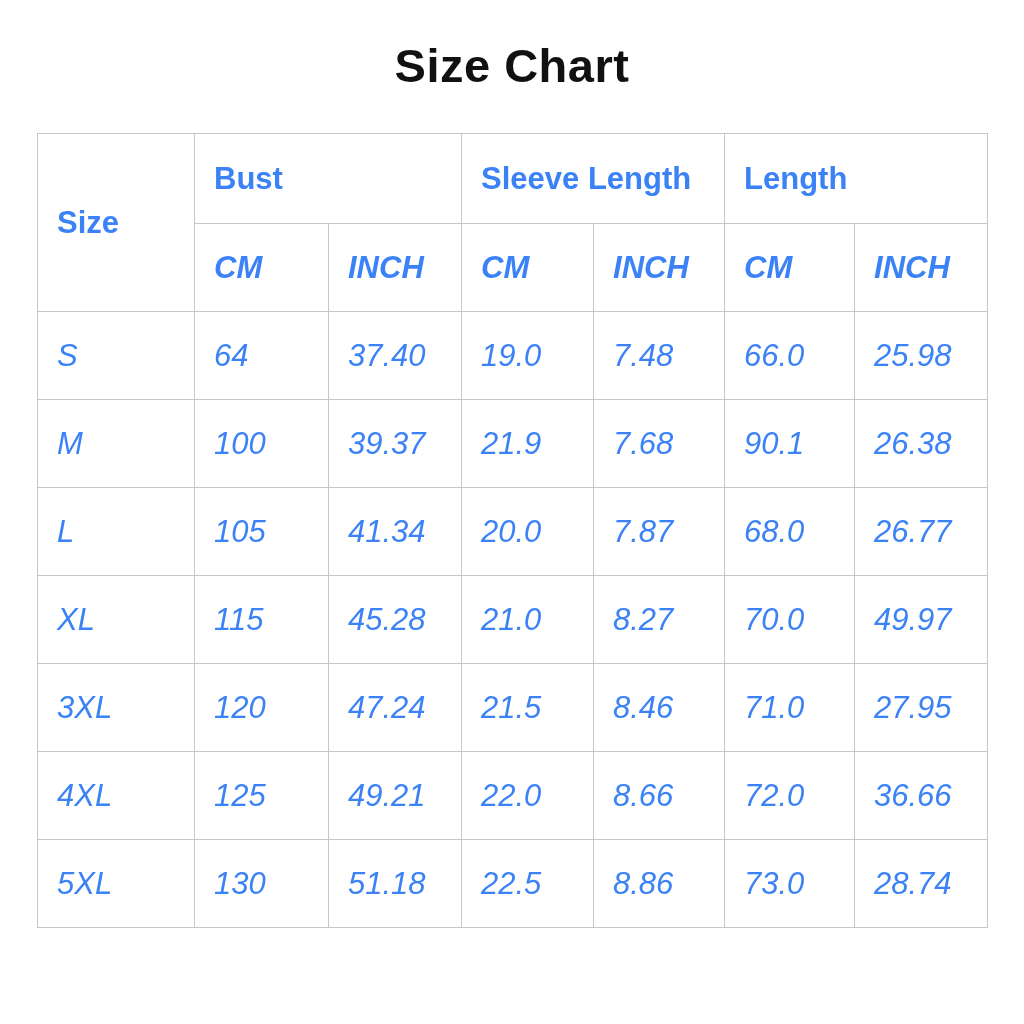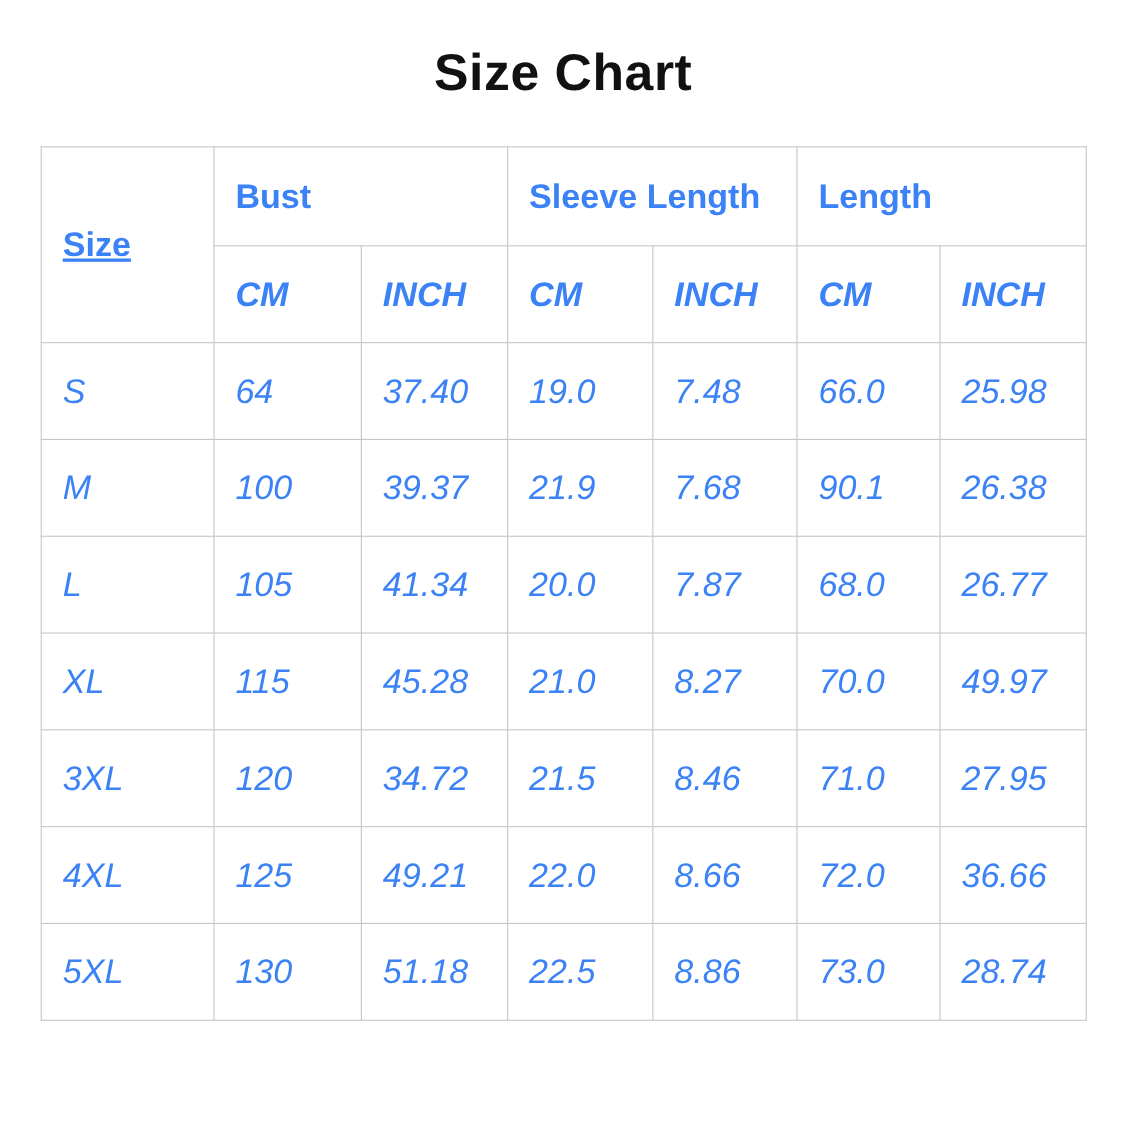--- a/index.html
+++ b/index.html
@@ -59,21 +59,20 @@
   th.group-header {
     font-weight: 600;
   }
   th.unit-header {
     font-weight: 600;
     font-size: 30px;
   }
   th.size-header {
     vertical-align: top;
     font-weight: 600;
-    text-decoration: underline;
   }
   th.size-header .size-label-box {
     height: 89px;
     display: flex;
     align-items: center;
   }
   td.size-cell, td.value-cell {
     font-weight: 400;
   }
 </style>
@@ -145,21 +144,21 @@
         <td class="value-cell">115</td>
         <td class="value-cell">45.28</td>
         <td class="value-cell">21.0</td>
         <td class="value-cell">8.27</td>
         <td class="value-cell">70.0</td>
         <td class="value-cell">49.97</td>
       </tr>
       <tr class="data-row">
         <td class="size-cell">3XL</td>
         <td class="value-cell">120</td>
-        <td class="value-cell">34.72</td>
+        <td class="value-cell">47.24</td>
         <td class="value-cell">21.5</td>
         <td class="value-cell">8.46</td>
         <td class="value-cell">71.0</td>
         <td class="value-cell">27.95</td>
       </tr>
       <tr class="data-row">
         <td class="size-cell">4XL</td>
         <td class="value-cell">125</td>
         <td class="value-cell">49.21</td>
         <td class="value-cell">22.0</td>

